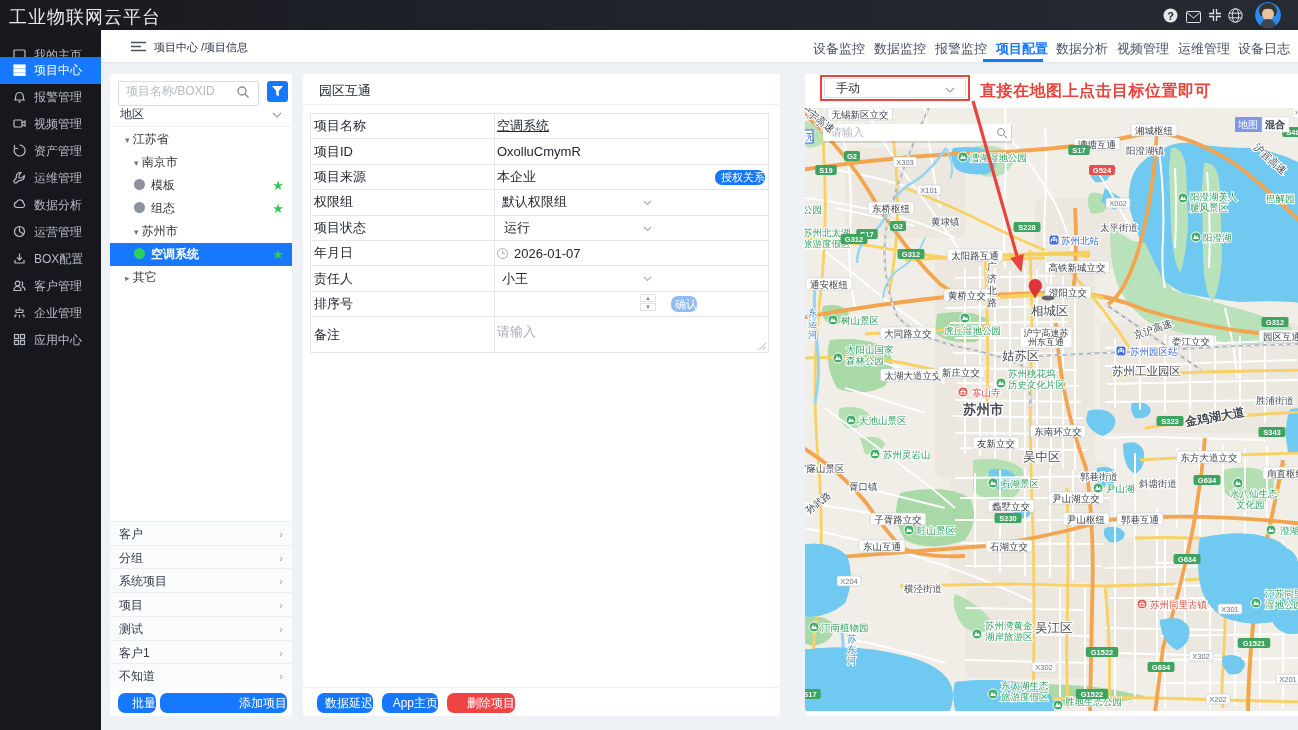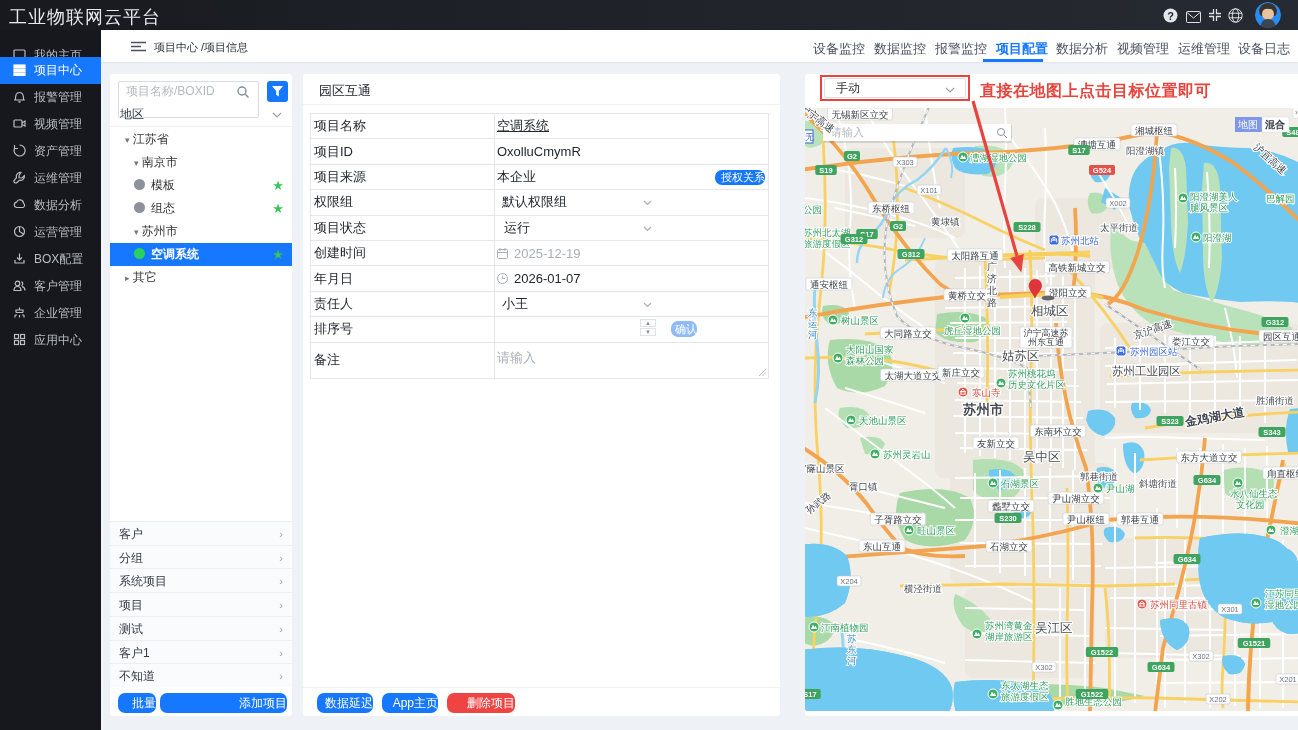--- a/index.html
+++ b/index.html
@@ -12,21 +12,21 @@
 .sitem.on{background:#1677ff;color:#fff;}
 #bar2{left:101px;top:30px;width:1197px;height:32px;background:#fff;box-shadow:0 1px 2px rgba(0,0,0,.06);}
 #crumb{left:131px;top:40px;font-size:11px;color:#272e3b;}
 .nav{top:40px;font-size:13px;color:#495060;position:absolute;}
 .nav.on{color:#1677ff;font-weight:bold;}
 #navline{left:983px;top:59px;width:60px;height:3px;background:#1677ff;}
 .card{position:absolute;background:#fff;border-radius:3px;}
 #tree{left:110px;top:74px;width:182px;height:642px;}
 #form{left:303px;top:74px;width:477px;height:642px;}
 #mapc{left:793px;top:74px;width:495px;height:642px;margin-left:12px;}
-#srch{left:8px;top:7px;width:141px;height:37px;border:1px solid #d9dce3;border-radius:2px;position:absolute;font-size:12px;color:#b6bac2;line-height:19px;padding-left:7px;}
+#srch{left:8px;top:7px;width:141px;height:25px;border:1px solid #d9dce3;border-radius:2px;position:absolute;font-size:12px;color:#b6bac2;line-height:19px;padding-left:7px;}
 #filt{left:157px;top:7px;width:21px;height:21px;background:#1677ff;border-radius:3px;position:absolute;text-align:center;}
 .trow{position:absolute;left:0;width:182px;height:23px;line-height:23px;font-size:12px;color:#333;}
 .trow .ar{color:#6f7683;font-size:9px;display:inline-block;}
 .dot{display:inline-block;width:11px;height:11px;border-radius:50%;background:#8c919b;vertical-align:-1px;margin-right:6px;}
 .star{position:absolute;right:8px;top:0px;color:#35c75a;font-size:13px;}
 .sel{background:#1677ff;color:#fff;}
 .sel .dot{background:#2ad161;}
 .acc{position:absolute;left:0;width:182px;height:24px;line-height:24px;font-size:12px;color:#333b49;background:#fafbfc;border-top:1px solid #eceef2;padding-left:9px;}
 .acc .gt{position:absolute;right:9px;top:0;color:#9aa0ab;font-size:11px;}
 .btn{position:absolute;background:#1677ff;color:#fff;font-size:12px;text-align:right;border-radius:7px;height:20px;line-height:20px;}
@@ -194,27 +194,20 @@
               <path d="M1 1 L4.5 4.5 L8 1" fill="none" stroke="#a9aeb8" stroke-width="1.2"></path>
             </svg></td>
         </tr>
     <tr>
           <td class="lb">项目状态</td>
           <td class="vl"><span style="margin-left:7px;">运行</span><svg class="chev" viewBox="0 0 9 6">
               <path d="M1 1 L4.5 4.5 L8 1" fill="none" stroke="#a9aeb8" stroke-width="1.2"></path>
             </svg></td>
         </tr>
     <tr>
-          <td class="lb">创建时间</td>
-          <td class="vl gray"><svg width="11" height="11" style="vertical-align:-1px;margin-right:6px;" fill="none" stroke="#a9aeb8">
-              <rect x=".5" y="1.5" width="10" height="9" rx="1"></rect>
-              <path d="M.5 4.5 H10.5 M3 0 V3 M8 0 V3"></path>
-            </svg>2025-12-19</td>
-        </tr>
-    <tr>
           <td class="lb">年月日</td>
           <td class="vl"><svg width="11" height="11" style="vertical-align:-1px;margin-right:6px;" fill="none" stroke="#a9aeb8">
               <circle cx="5.5" cy="5.5" r="5"></circle>
               <path d="M5.5 2.5 V5.5 H8"></path>
             </svg>2026-01-07</td>
         </tr>
     <tr>
           <td class="lb">责任人</td>
           <td class="vl"><span style="margin-left:5px;">小王</span><svg class="chev" viewBox="0 0 9 6">
               <path d="M1 1 L4.5 4.5 L8 1" fill="none" stroke="#a9aeb8" stroke-width="1.2"></path>

